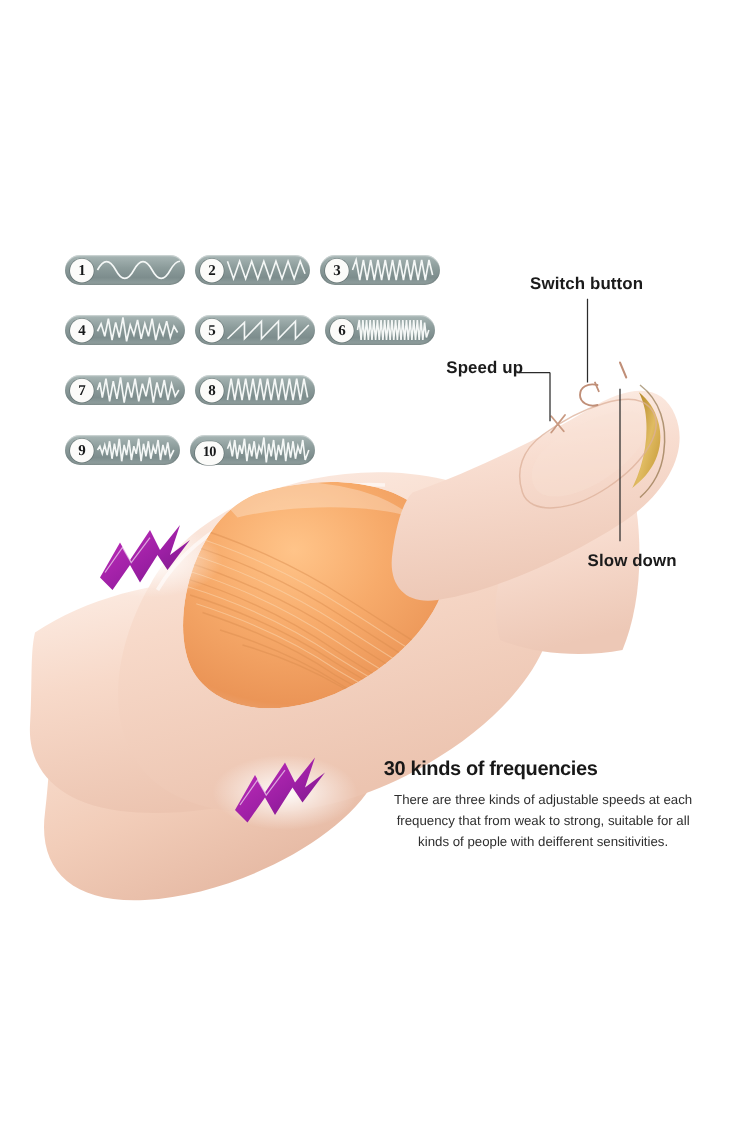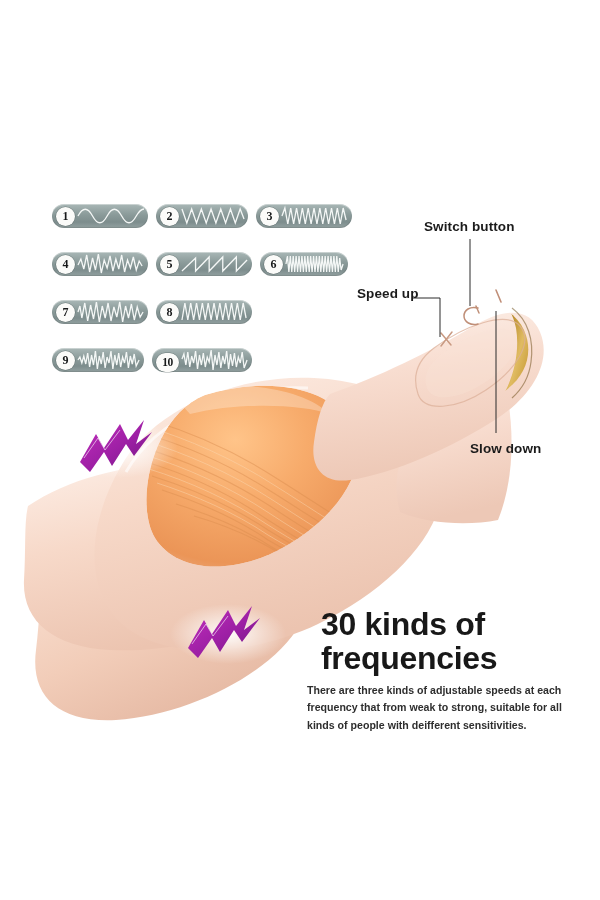--- a/index.html
+++ b/index.html
@@ -106,34 +106,35 @@
 
   
   #text-block {
     position: absolute;
     left: 307px;
     top: 608px;
     width: 255px;
   }
   #headline {
     font-family: "Liberation Sans", sans-serif;
-    font-size: 32px;
+    font-size: 16px;
     font-weight: 700;
     color: #181818;
     letter-spacing: -0.3px;
     line-height: 1.05;
-    margin: 0 0 7px 14px;
+    margin: 0 0 7px 0;
   }
   #body-copy {
     font-family: "Liberation Sans", sans-serif;
     font-size: 10.6px;
-    font-weight: 700;
+    font-weight: 400;
     color: #2e2e2e;
     line-height: 1.62;
     margin: 0;
+    text-align: center;
   }
 </style>
 </head>
 <body>
 
 <div id="page">
 
   <svg id="product" viewBox="0 0 600 560" aria-hidden="true">
     <defs>
       <linearGradient id="gSkin" x1="0" y1="0" x2="0.35" y2="1">

